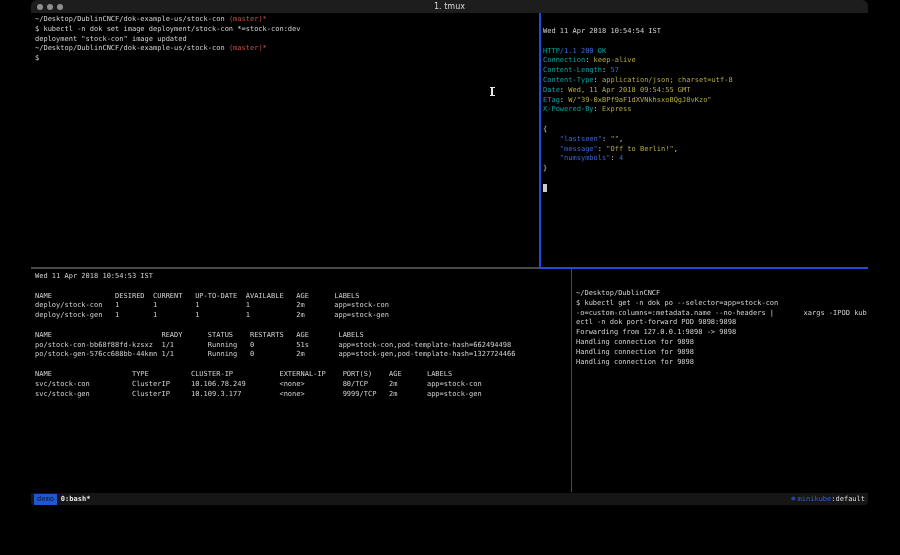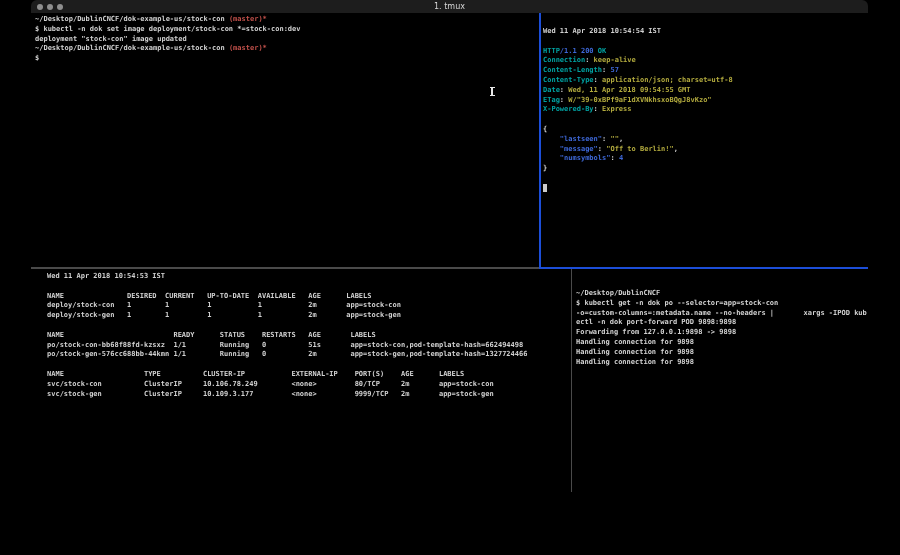--- a/index.html
+++ b/index.html
@@ -15,26 +15,26 @@
     display:flex; align-items:center; justify-content:center;
   }
   .traffic { position:absolute; left:6px; top:3.5px; display:flex; gap:4px; }
   .traffic .light { width:6px; height:6px; border-radius:50%; background:#8f8f8f; border:none; padding:0; }
   .title-text { color:#d6d6d6; font-family:"DejaVu Sans", sans-serif; font-size:8px; line-height:13px; }
 
   .term {
     position:absolute; left:0; top:13px; width:837px; height:479px; background:#000;
   }
   .pane-content {
-    position:absolute; white-space:pre; font-size:7px; line-height:9.8px; color:#d2d2d2;font-weight:bold;
+    position:absolute; white-space:pre; font-size:7px; line-height:9.8px; color:#d2d2d2;
   }
   .tline { height:9.8px; }
   #pane-top-left   { left:4px;   top:2px;   width:500px; }
   #pane-top-right  { left:512px; top:2px;   width:322px;margin-top:12px; }
-  #pane-bot-left   { left:16px;   top:259px; width:530px; }
+  #pane-bot-left   { left:4px;   top:259px; width:530px; }
   #pane-bot-right  { left:545px; top:276px; width:290px; }
 
   .divider { position:absolute; }
   .v-top    { left:508px; top:0;     width:1.5px; height:254px; background:#1c4ed8; }
   .h-left   { left:0;     top:254px; width:508px; height:1.5px; background:#4a4a4a; }
   .h-right  { left:508px; top:254px; width:329px; height:1.5px; background:#1c4ed8; }
   .v-bottom { left:540px; top:256px; width:1px;   height:223px; background:#4a4a4a; }
 
   .c-w  { color:#d2d2d2; }
   .c-r  { color:#c0504a; }
@@ -87,14 +87,25 @@
     <div class="divider h-right"></div>
     <div class="divider v-bottom"></div>
 
     <div class="mouse-ibeam">
       <div class="serif-top"></div>
         <div class="stem"></div>
         <div class="serif-bottom"></div>
     </div>
   </div>
 
+  <div class="statusbar">
+    <div class="status-left">
+      <span class="session-chip">demo</span>
+      <span class="window-label">0:bash*</span>
+    </div>
+    <div class="status-right">
+      <span class="kube-icon">☸</span>
+      <span class="kube-context">minikube</span>
+      <span class="kube-namespace">:default</span>
+    </div>
+  </div>
 
 </div>
 
 </body></html>

